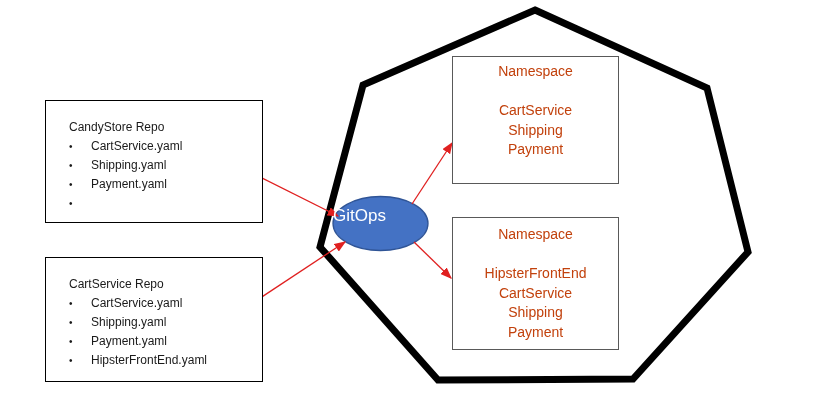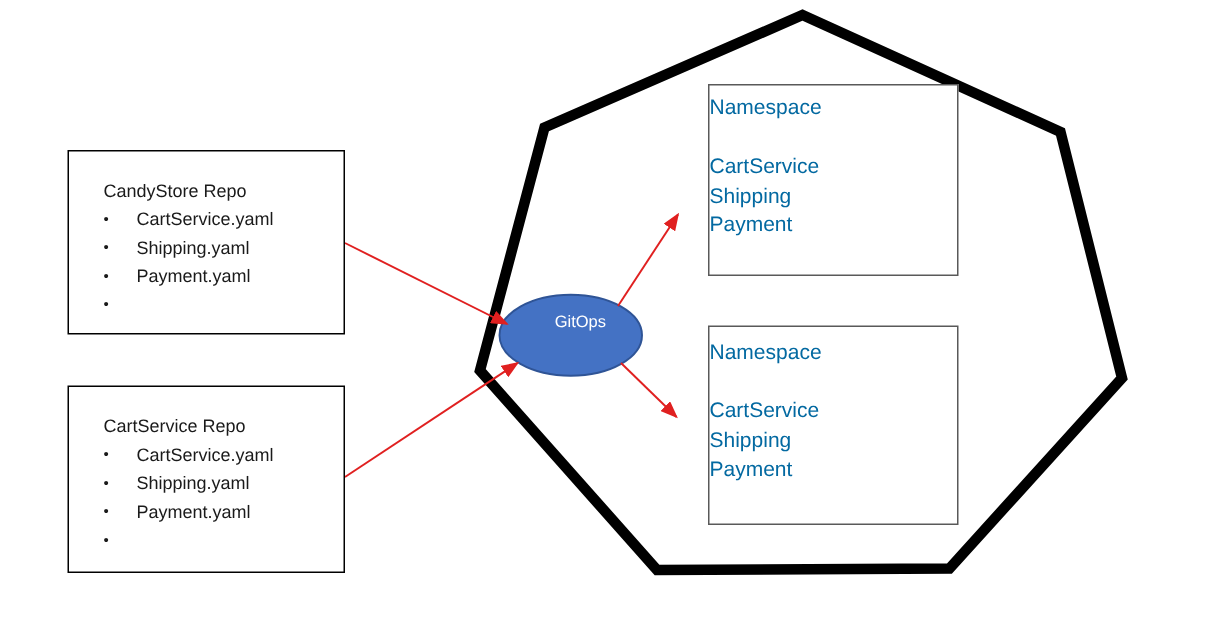--- a/index.html
+++ b/index.html
@@ -16,21 +16,21 @@
 
   svg.layer {
     position: absolute;
     left: 0; top: 0;
     width: 814px; height: 414px;
   }
 
   
   .repo-box {
     position: absolute;
-    width: 185px;
+    width: 218px;
     border: 1.5px solid #000000;
     background: #ffffff;
     font-size: 12px;
     line-height: 19px;
     color: #1a1a1a;
     padding: 17px 6px 0 23px;
   }
   .repo-box.b1 { left: 45px; top: 100px; height: 123px; }
   .repo-box.b2 { left: 45px; top: 257px; height: 125px; }
   .repo-title { white-space: nowrap; }
@@ -41,38 +41,37 @@
     font-size: 10px;
     line-height: 19px;
   }
 
   
   .ns-box {
     position: absolute;
     width: 167px;
     border: 1px solid #595959;
     background: #ffffff;
-    text-align: left;
+    text-align: center;
     font-size: 14px;
     line-height: 19.4px;
-    color: #0369a1;
-    margin-left: 20px;
+    color: #c2410c;
   }
   .ns-box.n1 { left: 452px; top: 56px; height: 128px; padding-top: 5px; }
   .ns-box.n2 { left: 452px; top: 217px; height: 133px; padding-top: 7px; }
   .ns-spacer { height: 20px; }
 
   
   .operator-label {
     position: absolute;
     left: 333px; top: 207px;
     width: 71px;
-    text-align: right;
+    text-align: left;
     color: #ffffff;
-    font-size: 11px;
+    font-size: 17px;
     line-height: 17px;
   }
 </style>
 </head>
 <body>
 
 <div class="canvas">
 
   <svg class="layer" viewBox="0 0 814 414">
     <defs>
@@ -119,34 +118,36 @@
     <div class="file-row">
       <span class="bullet">•</span>
       <span>Shipping.yaml</span>
     </div>
     <div class="file-row">
       <span class="bullet">•</span>
       <span>Payment.yaml</span>
     </div>
     <div class="file-row">
       <span class="bullet">•</span>
+      <span>HipsterFrontEnd.yaml</span>
     </div>
   </div>
 
   <div class="ns-box n1">
     <div>Namespace</div>
     <div class="ns-spacer"></div>
     <div>CartService</div>
     <div>Shipping</div>
     <div>Payment</div>
   </div>
 
   <div class="ns-box n2">
     <div>Namespace</div>
     <div class="ns-spacer"></div>
+    <div>HipsterFrontEnd</div>
     <div>CartService</div>
     <div>Shipping</div>
     <div>Payment</div>
   </div>
 
   <div class="operator-label">
     <div>GitOps</div>
   </div>
 
 </div>

